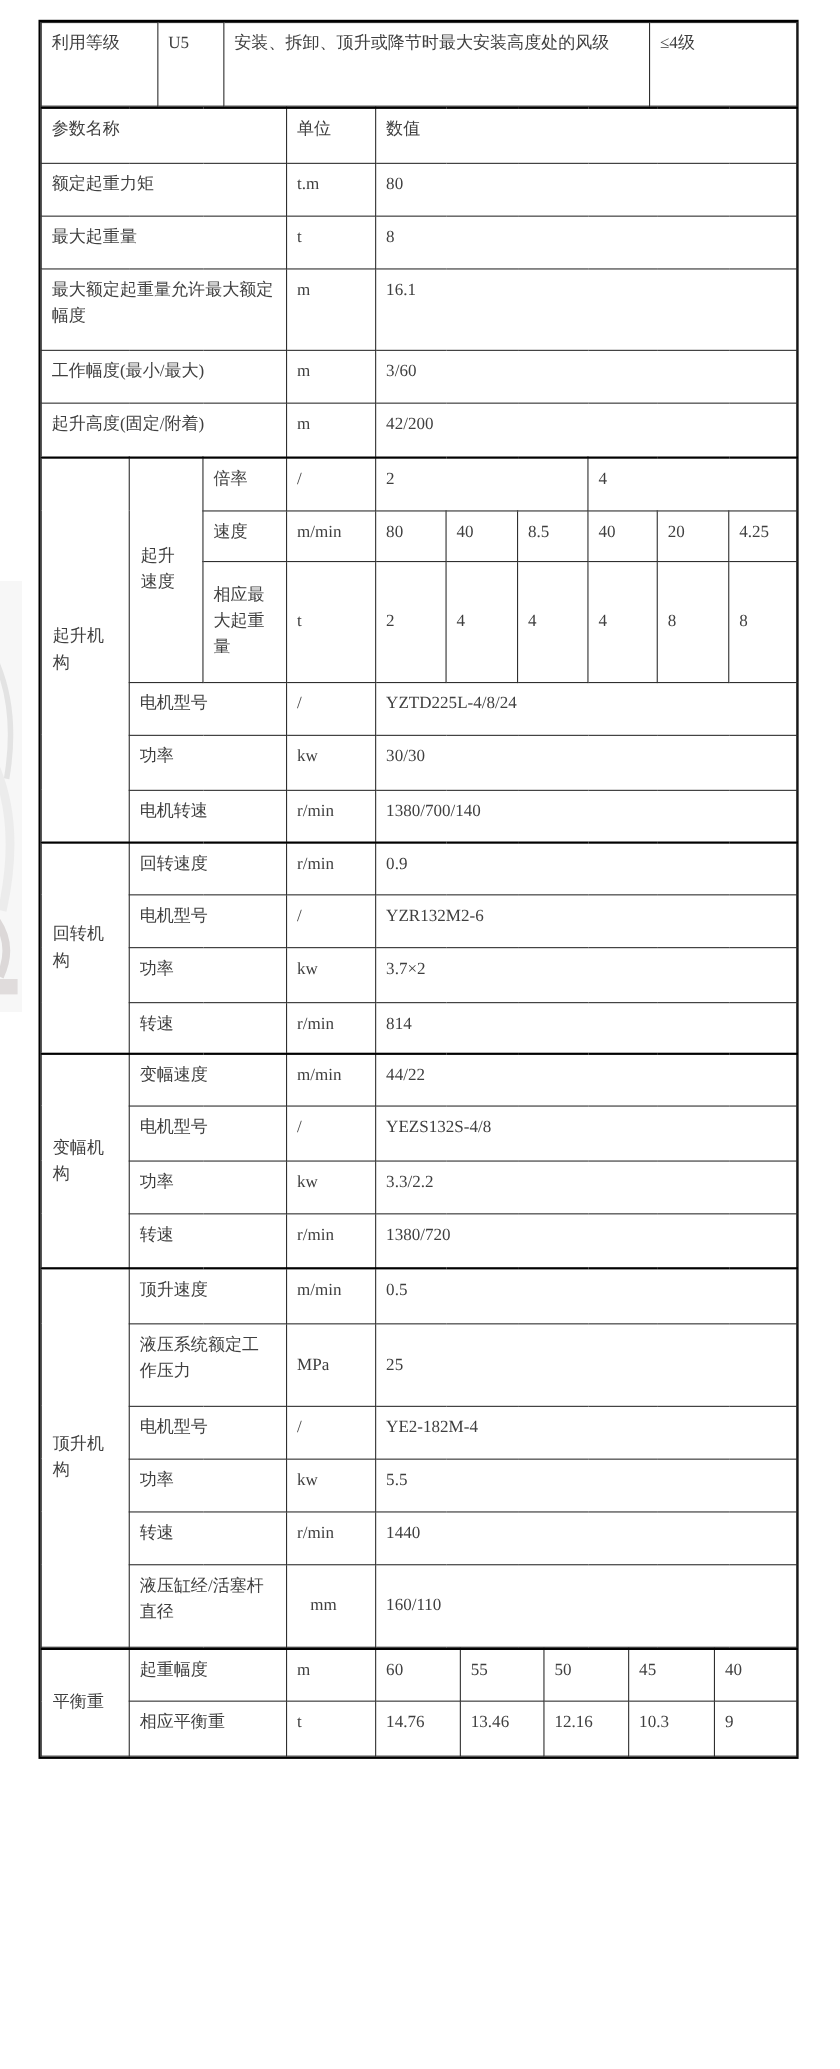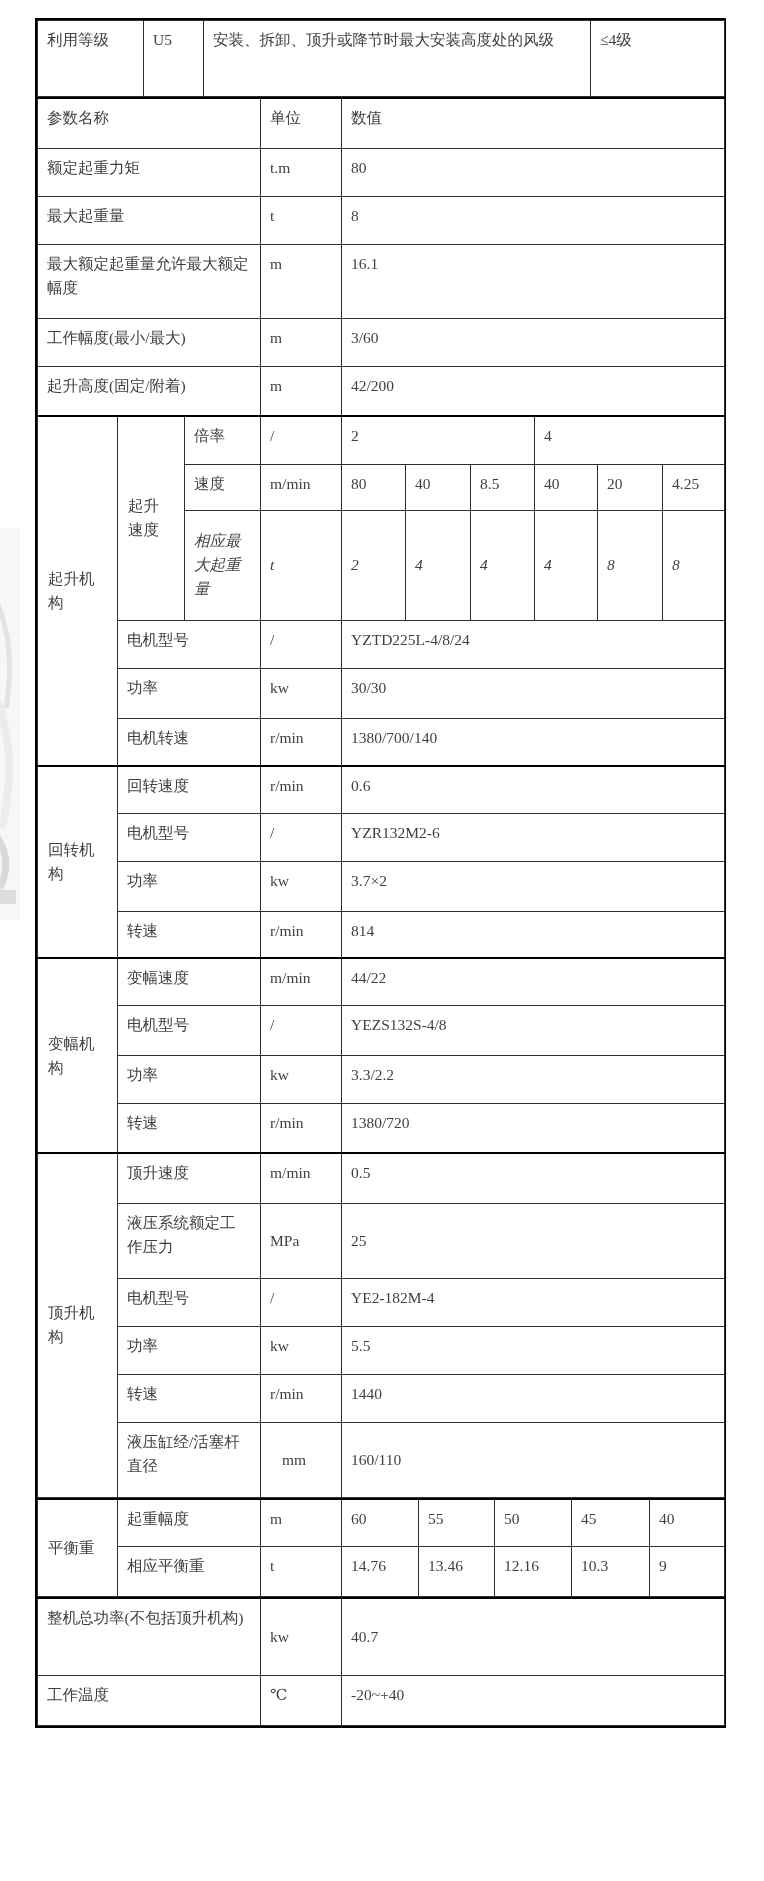--- a/index.html
+++ b/index.html
@@ -16,21 +16,21 @@
     border:1px solid #2f2f2f;
     vertical-align:top;
     padding:7px 10px 6px 9px;
     font-size:15.5px;line-height:24px;
     overflow:hidden;word-break:break-all;
   }
   .tsep{border-top:2px solid #000;}
   tbody.sec{border-top:2px solid #000;}
   .grp{vertical-align:middle;padding:6px 18px 6px 10px;}
   .h46{height:46px;}.h47{height:47px;}.h48{height:48px;}.h50{height:50px;}
-  .h74{height:74px;}.h75{height:75px;margin-top:19px;}.h76{height:76px;margin-left:26px;}.h77{height:77px;}.h110{height:110px;font-style:italic;}
+  .h74{height:74px;}.h75{height:75px;margin-top:19px;}.h76{height:76px;margin-left:26px;}.h77{height:77px;}.h110{height:110px;}
 </style>
 </head>
 <body>
 
 <svg class="watermark" viewBox="0 0 34 392" xmlns="http://www.w3.org/2000/svg">
   <rect x="0" y="0" width="20" height="392" fill="#f7f7f7"></rect>
   <path d="M -10 60 Q 18 110 6 180" stroke="#e3e3e3" stroke-width="5" fill="none"></path>
   <path d="M -14 150 Q 22 210 2 300" stroke="#ececec" stroke-width="8" fill="none"></path>
   <path d="M -6 305 Q 14 330 0 360" stroke="#dcd8d8" stroke-width="7" fill="none"></path>
   <rect x="0" y="362" width="16" height="14" fill="#e0dcdc"></rect>
@@ -146,21 +146,21 @@
           <td>r/min</td>
           <td colspan="6">1380/700/140</td>
         </tr>
       </tbody>
 
       <tbody class="sec">
         <tr class="h47">
           <td rowspan="4" class="grp">回转机构</td>
           <td colspan="2">回转速度</td>
           <td>r/min</td>
-          <td colspan="6">0.6</td>
+          <td colspan="6">0.9</td>
         </tr>
         <tr class="h48">
           <td colspan="2">电机型号</td>
           <td>/</td>
           <td colspan="6">YZR132M2-6</td>
         </tr>
         <tr class="h50">
           <td colspan="2">功率</td>
           <td>kw</td>
           <td colspan="6">3.7×2</td>
@@ -258,34 +258,15 @@
           <td>t</td>
           <td>14.76</td>
           <td>13.46</td>
           <td>12.16</td>
           <td>10.3</td>
           <td>9</td>
         </tr>
       </tbody>
     </table>
 
-    <table class="tsep">
-      <colgroup>
-          <col style="width:223px">
-          <col style="width:81px">
-          <col style="width:383px">
-        </colgroup>
-      <tbody>
-        <tr class="h77">
-          <td style="padding-right:16px">整机总功率(不包括顶升机构)</td>
-          <td class="grp" style="padding:6px 10px 6px 9px">kw</td>
-          <td class="grp" style="padding:6px 10px 6px 9px">40.7</td>
-        </tr>
-        <tr class="h50">
-          <td>工作温度</td>
-          <td>℃</td>
-          <td>-20~+40</td>
-        </tr>
-      </tbody>
-    </table>
 
   </div>
 </div>
 
 </body></html>

